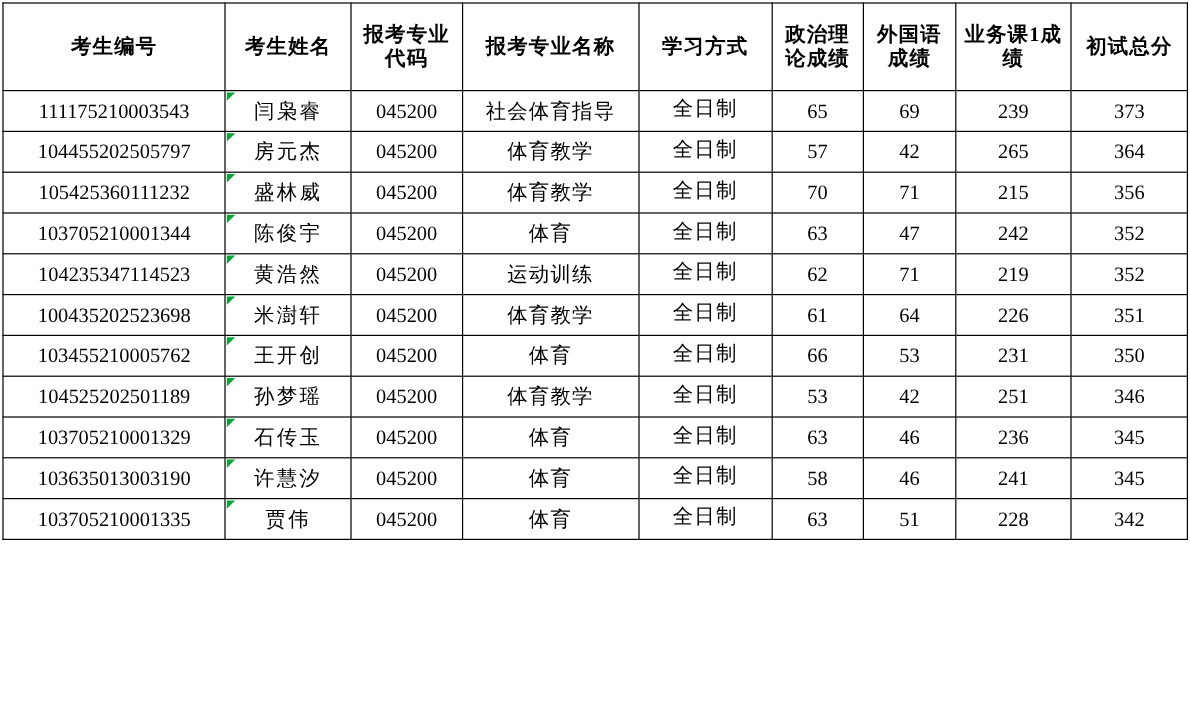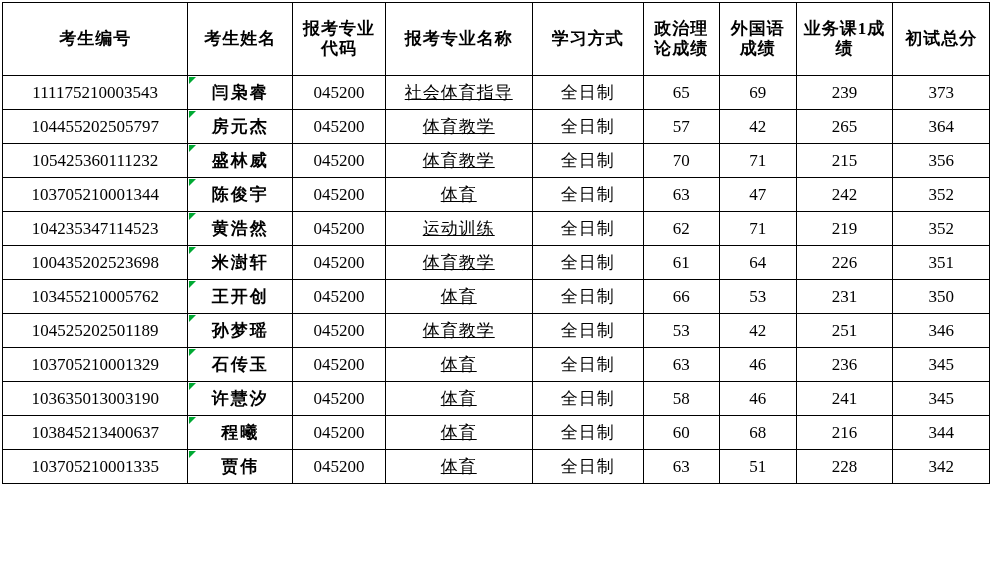--- a/index.html
+++ b/index.html
@@ -51,24 +51,24 @@
   col.c-name    { width: 104px; }
   col.c-code    { width: 92px; }
   col.c-major   { width: 146px; }
   col.c-mode    { width: 110px; }
   col.c-politics{ width: 76px; }
   col.c-foreign { width: 76px; }
   col.c-course1 { width: 96px; }
   col.c-total   { width: 96px; }
 
   td.cell-id  { font-size: 17px; letter-spacing: 0px; }
-  td.cell-name{ font-size: 18px; letter-spacing: 2px; position: relative; font-weight: bold; }
+  td.cell-name{ font-size: 18px; letter-spacing: 2px; position: relative; }
   td.cell-code{ font-size: 17px; }
-  td.cell-major { font-size: 17px; letter-spacing: 1px; text-decoration: underline; }
-  td.cell-mode  { font-size: 17px; letter-spacing: 1px; }
+  td.cell-major { font-size: 17px; letter-spacing: 1px; }
+  td.cell-mode  { font-size: 17px; letter-spacing: 1px; font-family: Liberation Mono, monospace; }
   td.cell-num   { font-size: 17px; }
 
   
   td.cell-name .marker {
     position: absolute;
     top: 1px;
     left: 1px;
     width: 0;
     height: 0;
     border-top: 7px solid #00a933;
@@ -213,31 +213,20 @@
           <td class="cell-name">许慧汐<span class="marker" style="border-top-color: rgb(0, 169, 51);"></span></td>
           <td class="cell-code">045200</td>
           <td class="cell-major">体育</td>
           <td class="cell-mode">全日制</td>
           <td class="cell-num">58</td>
           <td class="cell-num">46</td>
           <td class="cell-num">241</td>
           <td class="cell-num">345</td>
         </tr>
         <tr>
-          <td class="cell-id">103845213400637</td>
-          <td class="cell-name">程曦<span class="marker" style="border-top-color: rgb(0, 169, 51);"></span></td>
-          <td class="cell-code">045200</td>
-          <td class="cell-major">体育</td>
-          <td class="cell-mode">全日制</td>
-          <td class="cell-num">60</td>
-          <td class="cell-num">68</td>
-          <td class="cell-num">216</td>
-          <td class="cell-num">344</td>
-        </tr>
-        <tr>
           <td class="cell-id">103705210001335</td>
           <td class="cell-name">贾伟<span class="marker" style="border-top-color: rgb(0, 169, 51);"></span></td>
           <td class="cell-code">045200</td>
           <td class="cell-major">体育</td>
           <td class="cell-mode">全日制</td>
           <td class="cell-num">63</td>
           <td class="cell-num">51</td>
           <td class="cell-num">228</td>
           <td class="cell-num">342</td>
         </tr>

